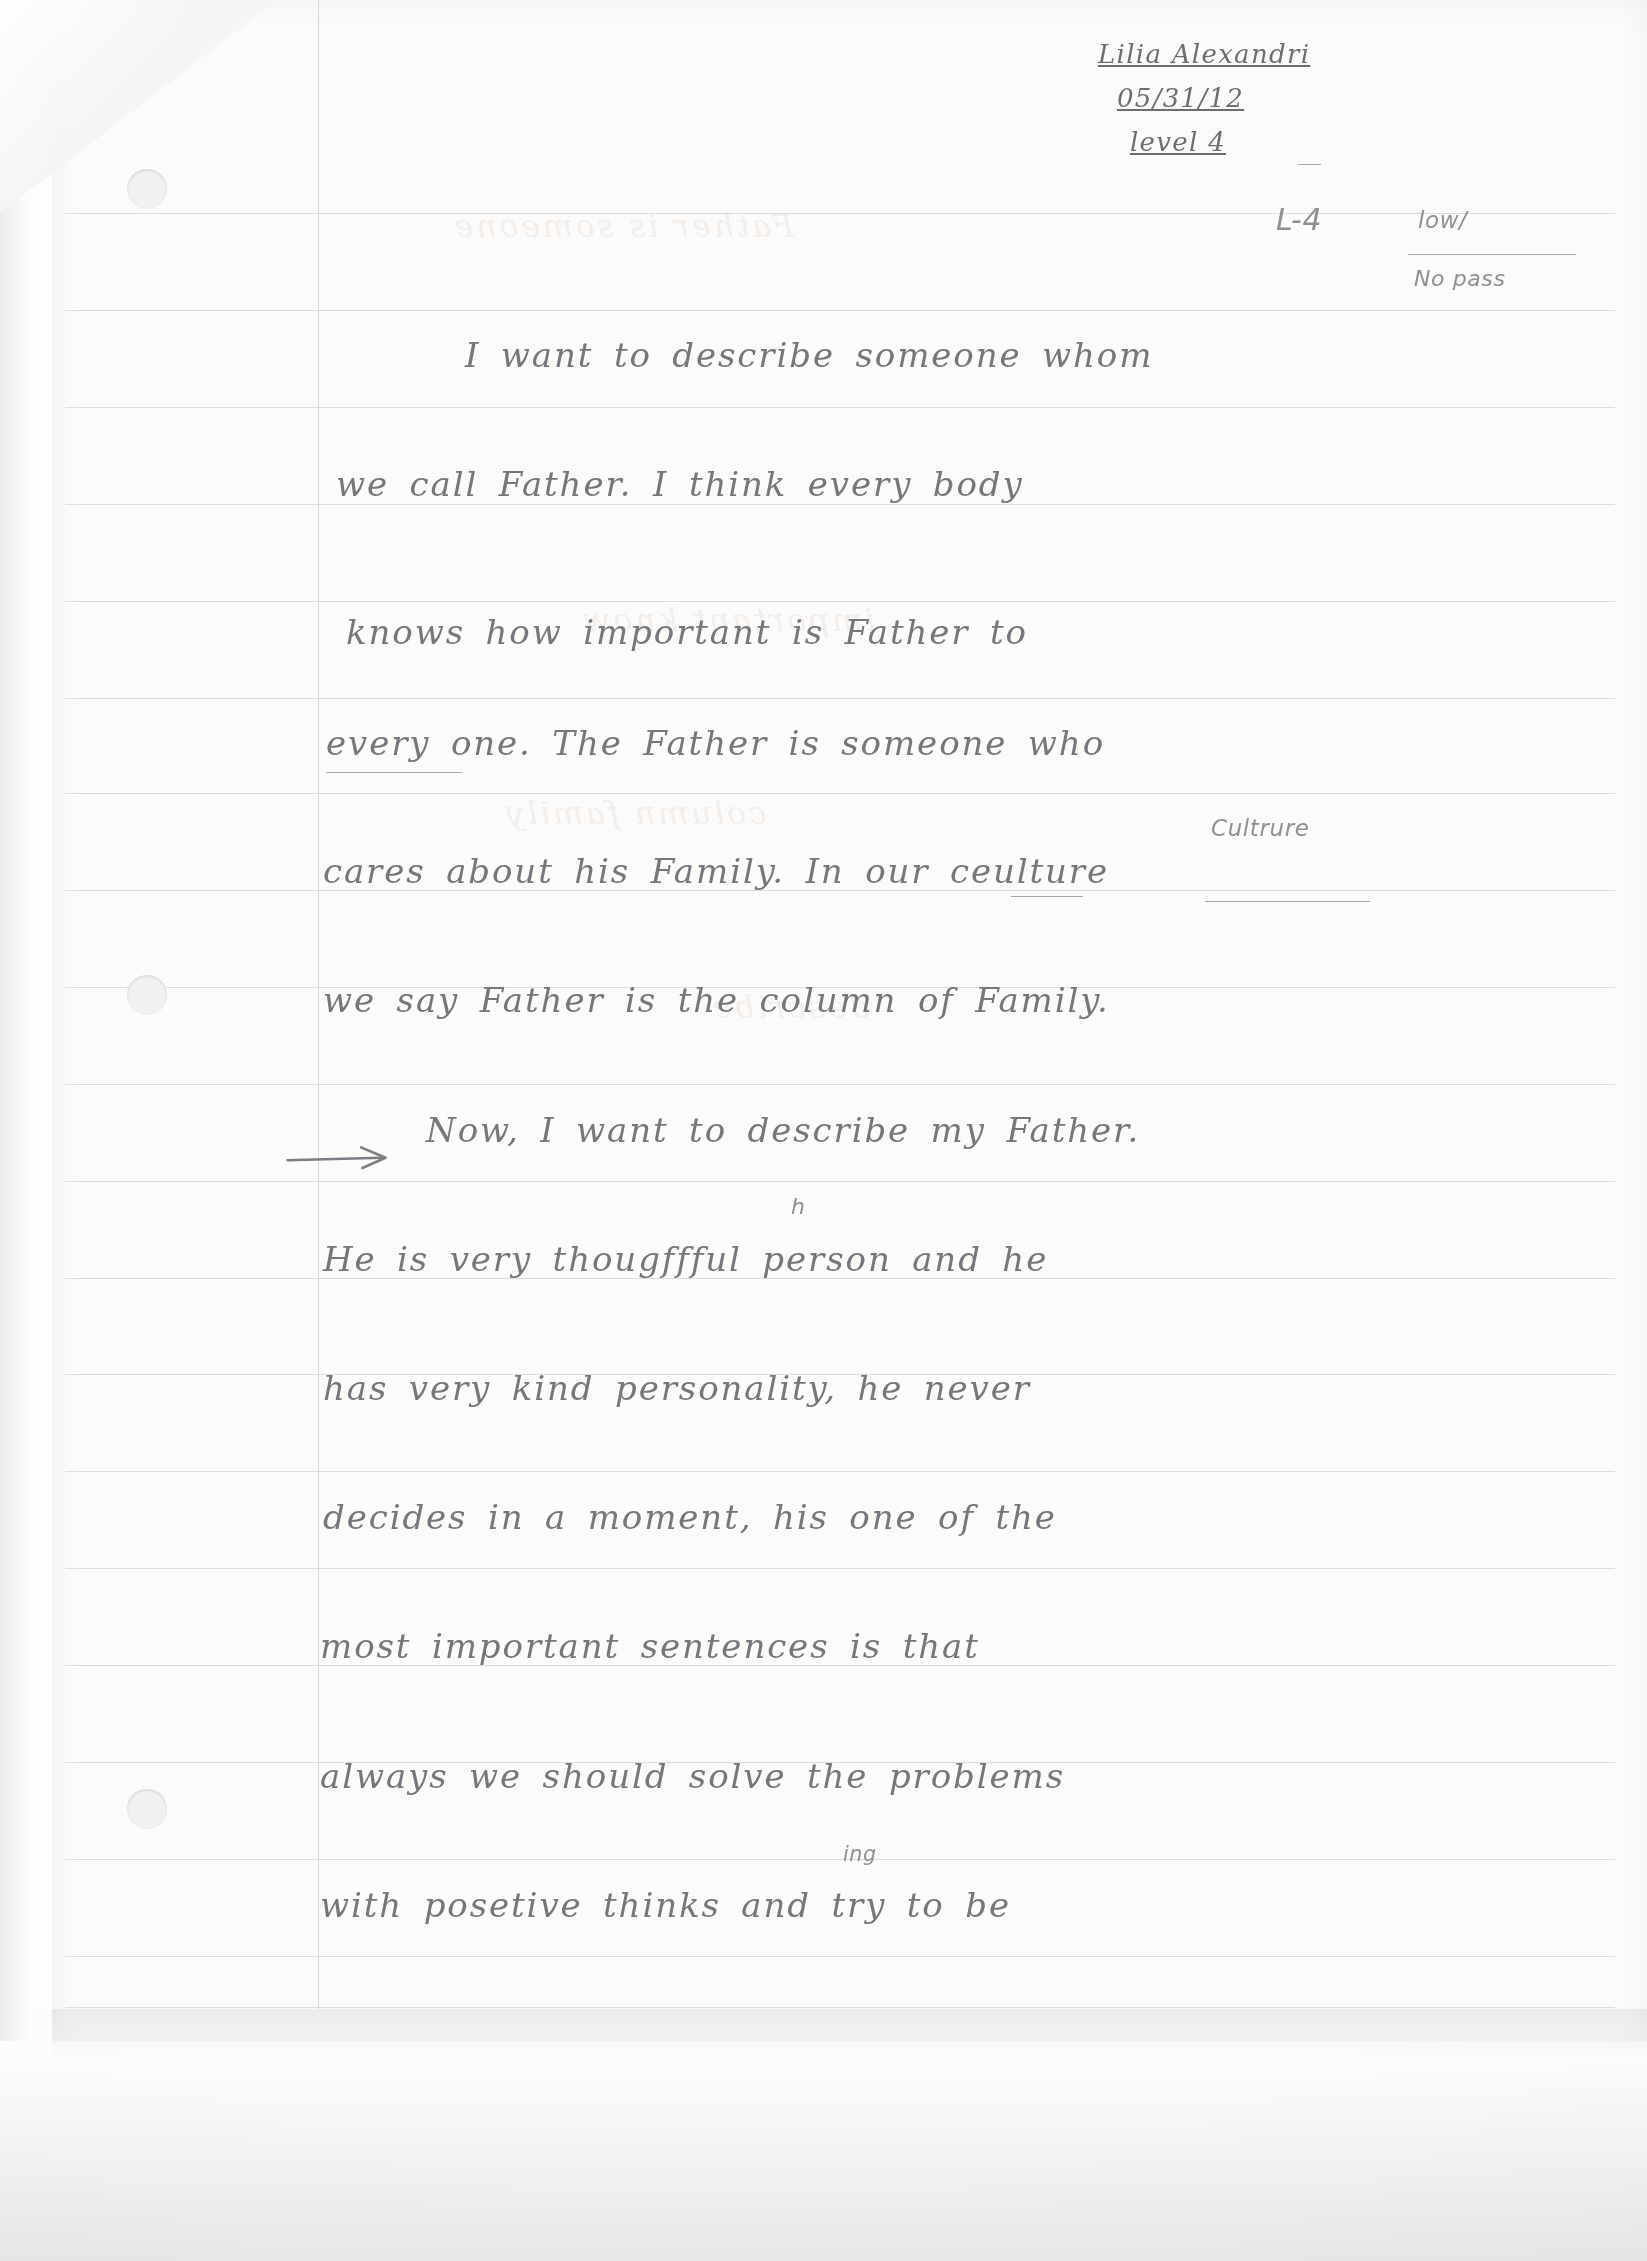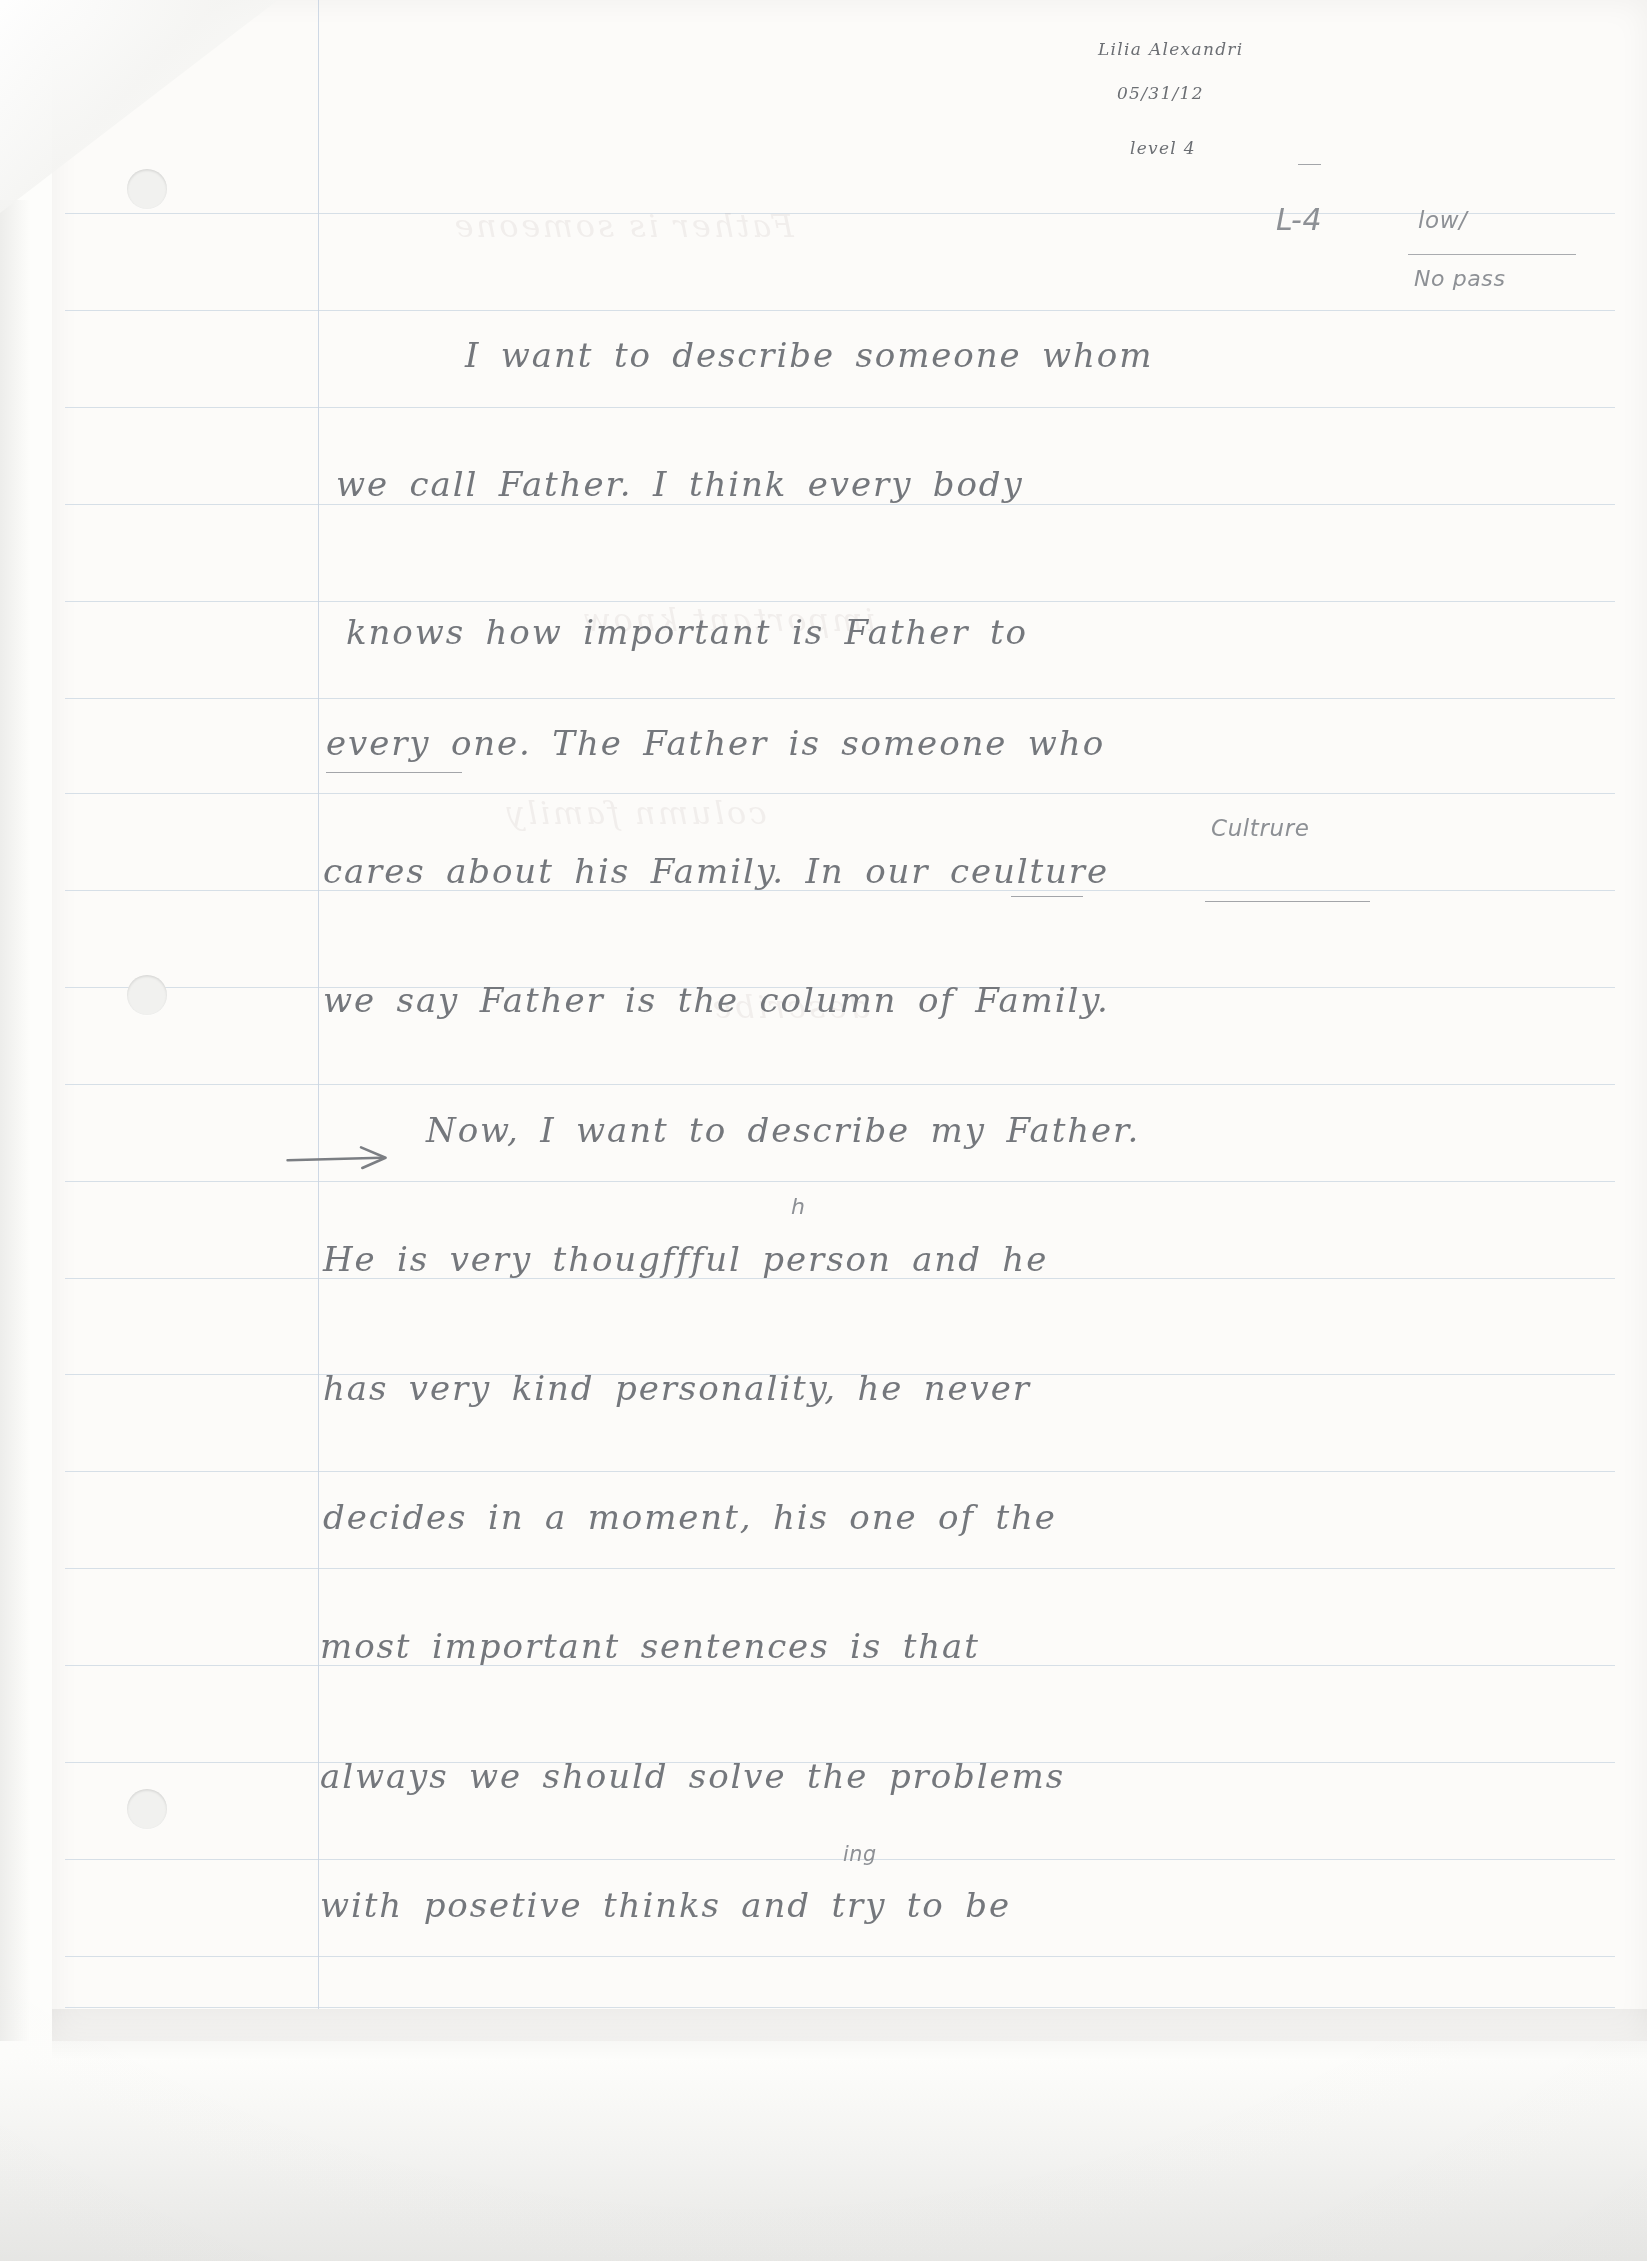--- a/index.html
+++ b/index.html
@@ -126,23 +126,24 @@
     letter-spacing: 1px;
     transform-origin: left bottom;
   }
   .body-line {
     font-size: 34px;
     color: #74777c;
     letter-spacing: 1.9px;
     word-spacing: 7.8px;
   }
   .header-line {
-    font-size: 17px;
+    font-size: 26px;
     color: #6b6e73;
     letter-spacing: 1.3px;
+    text-decoration: underline;
   }
   .title-line {
     font-size: 40px;
     color: #6b6e73;
     letter-spacing: 2.6px;
     word-spacing: 9px;
   }
   .teacher {
     font-family: "DejaVu Sans", sans-serif;
     font-style: italic;
@@ -218,21 +219,21 @@
 
   <div class="ghost" style="left:452px;  top:207px;">Father is someone</div>
   <div class="ghost" style="left:581px;  top:601px;">important know</div>
   <div class="ghost" style="left:504px;  top:794px;">column family</div>
   <div class="ghost" style="left:710px; top:988px;">describe</div>
 
   <div class="hand header-line" style="left:1098px; top:39px;">Lilia Alexandri</div>
 
   <div class="hand header-line" style="left:1117px; top:83px;">05/31/12</div>
 
-  <div class="hand header-line" style="left:1130px; top:138px;">level 4</div>
+  <div class="hand header-line" style="left:1130px; top:127px;">level 4</div>
   <div class="underline" style="left:1298px; top:164px; width:23px;"></div>
 
 
   <div class="hand teacher" style="left:1276px; top:202px; font-size:30px;">L-4</div>
 
   <div class="hand teacher small-note" style="left:1418px; top:207px; font-size:23px;">low/</div>
 
   <div class="hand teacher small-note" style="left:1414px; top:266px; font-size:22px;">No pass</div>
 
   <div class="underline" style="left:1408px; top:254px; width:168px; background:#8d9095;"></div>

